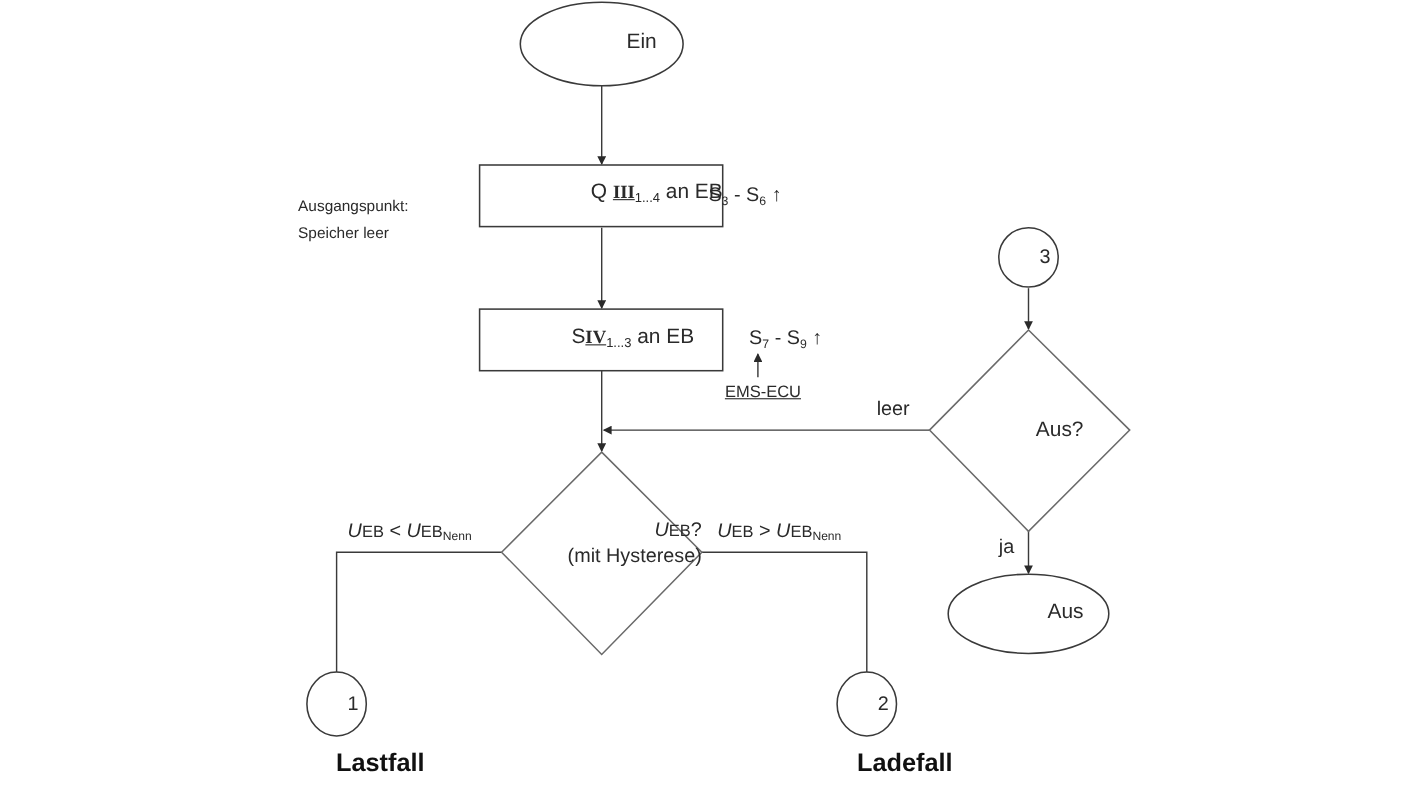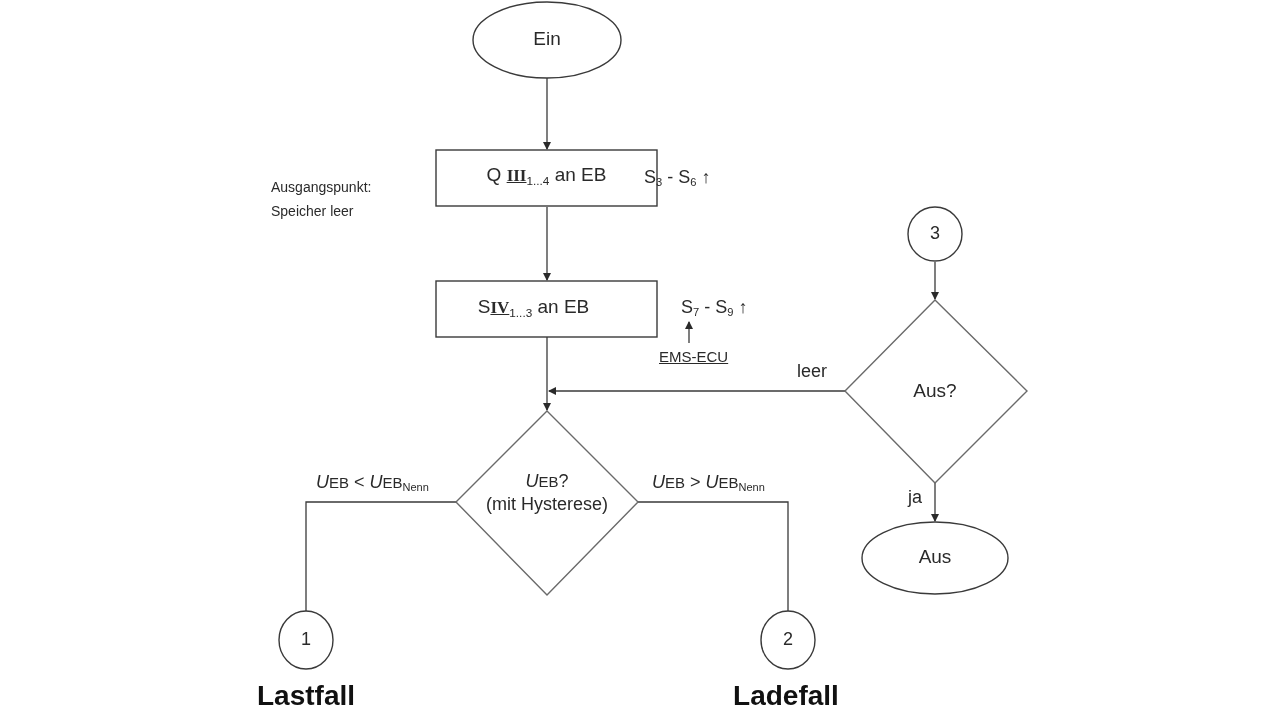--- a/index.html
+++ b/index.html
@@ -3,22 +3,22 @@
   <meta charset="utf-8">
   <style>
     html, body { margin: 0; padding: 0; background: #ffffff; }
     body { width: 1280px; height: 721px; position: relative; overflow: hidden;
            font-family: "Liberation Sans", sans-serif; color: #222; }
     svg { position: absolute; left: 0; top: 0; }
     .shape { fill: #ffffff; stroke: #3a3a3a; stroke-width: 1.4; }
     .diamond { fill: #ffffff; stroke: #6a6a6a; stroke-width: 1.4; }
     .line { stroke: #3a3a3a; stroke-width: 1.3; fill: none; }
     .lbl { position: absolute; font-family: "Liberation Sans", sans-serif; color: #2a2a2a; white-space: nowrap; }
-    .ctr { text-align: center; }
-    .big { font-weight: bold; font-size: 28px; color: #111; }
+    .ctr { text-align: right; }
+    .big { font-weight: bold; font-size: 23px; color: #111; }
     sub { font-size: 62%; vertical-align: -0.3em; }
     .roman { font-family: "Liberation Serif", serif; font-weight: bold; text-decoration: underline; font-size: 17px; }
     .it { font-style: italic; }
   </style>
 </head>
 <body>
 
 <svg width="1280" height="721" viewBox="0 0 1280 721">
   <defs>
     <marker id="arr" markerWidth="8" markerHeight="8" refX="7" refY="4" orient="auto" markerUnits="userSpaceOnUse">

